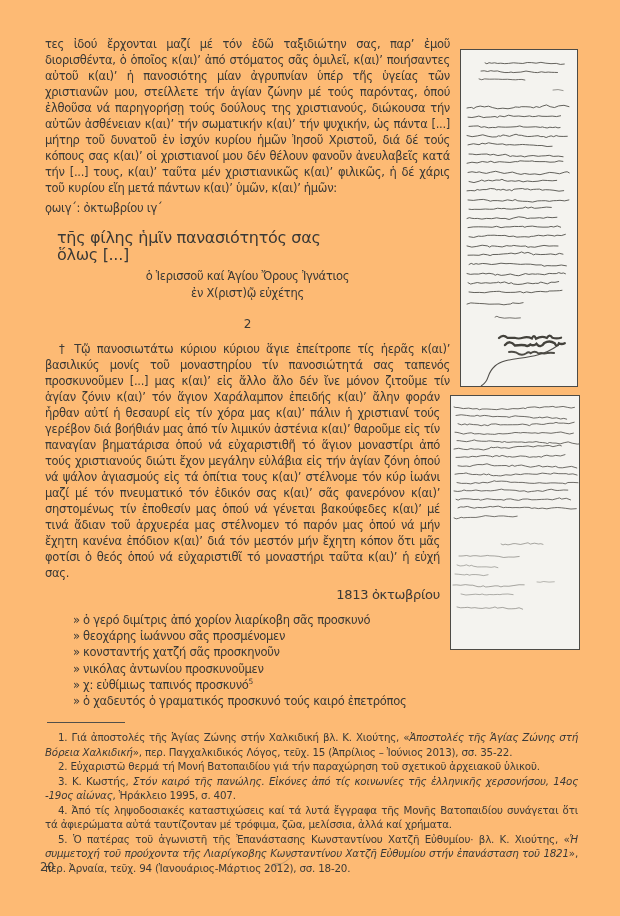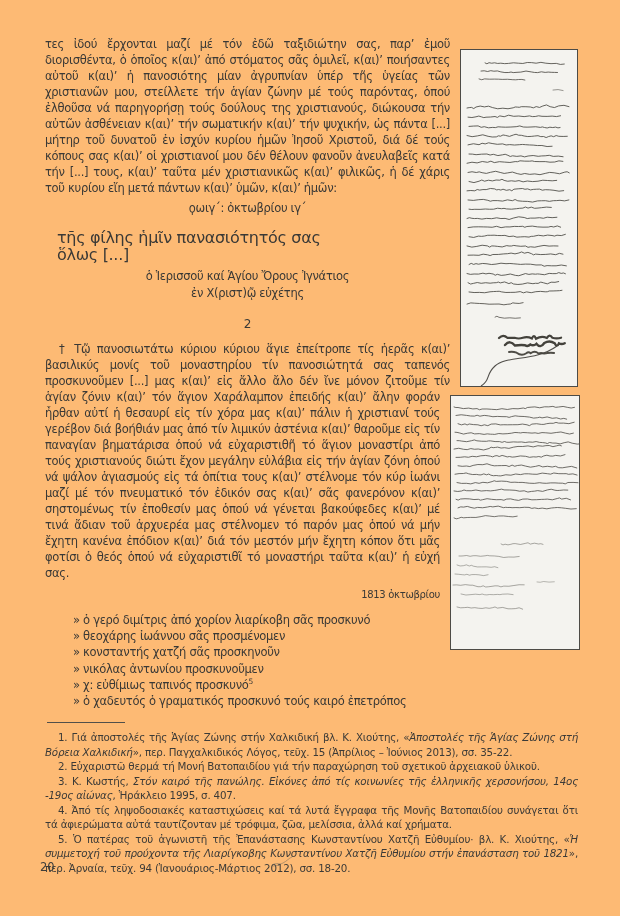--- a/index.html
+++ b/index.html
@@ -34,36 +34,36 @@
     margin:13px 0 8px 10px;
   }
   .fig2{
     float:right;clear:right;
     width:130px;height:255px;
     margin:0 -2px 10px 10px;
   }
   .figure svg{display:block;width:100%;height:100%;}
   .date-line1{
     font-size:11.5px;letter-spacing:-0.3px;line-height:16px;
-    text-align:center;margin:4px 0 0 0;
+    text-align:left;margin:4px 0 0 0;
   }
   .closing{
     font-size:16px;letter-spacing:-0.3px;line-height:16.5px;
     margin:14px 0 0 12px;
   }
   .sender{
     font-size:11.5px;letter-spacing:-0.3px;line-height:16.5px;
     text-align:center;margin:5px 0 0 0;
   }
   .section-heading{
     font-size:12px;text-align:center;margin:15px 0 9px 0;line-height:16px;
   }
   .para2{text-indent:14px;}
   .date-line2{
-    font-size:10px;letter-spacing:-0.3px;line-height:16px;
+    font-size:13px;letter-spacing:-0.3px;line-height:16px;
     text-align:right;margin:6px 46px 8px 0;
   }
   .sig-list{margin:9px 0 0 28px;}
   .sig-line{
     font-size:11.5px;letter-spacing:-0.3px;line-height:16.2px;
   }
   .sig-line sup{font-size:7.5px;line-height:0;}
   .fn-separator{
     clear:both;
     width:78px;height:0;

